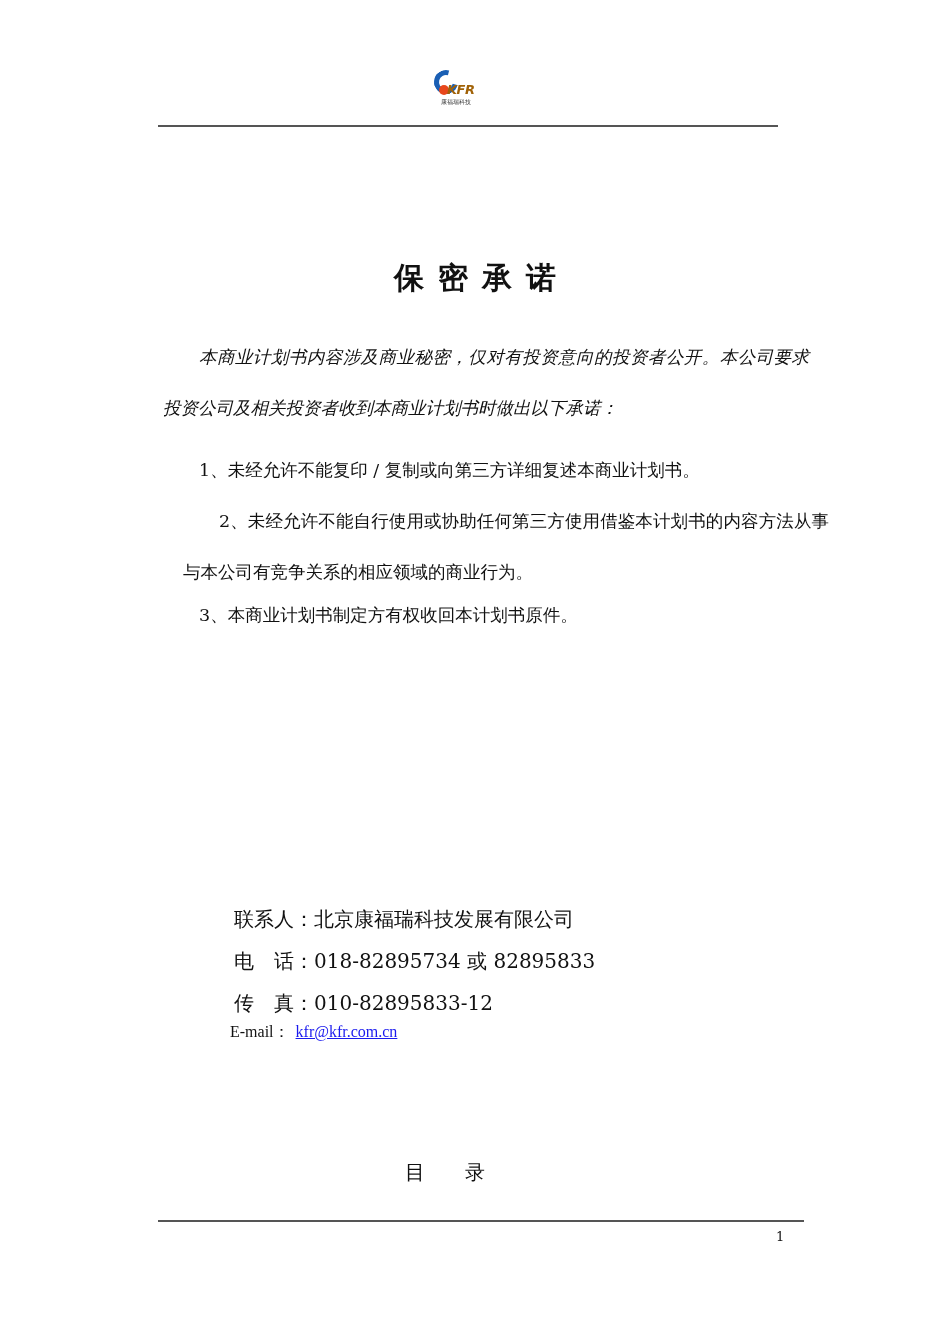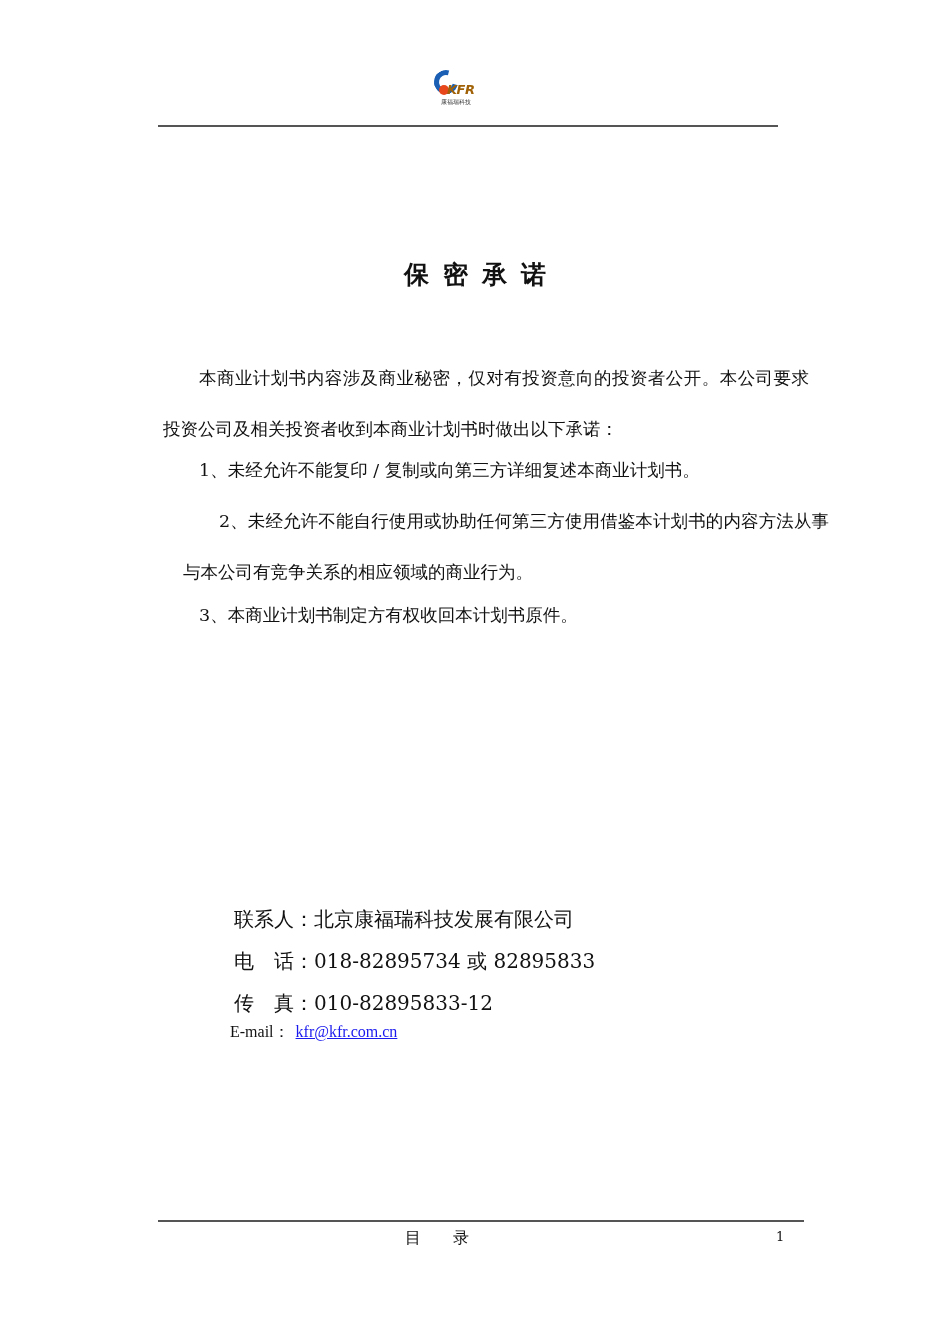--- a/index.html
+++ b/index.html
@@ -31,40 +31,40 @@
     font-family: "DejaVu Sans", sans-serif; font-size: 6px; color: #333;
     white-space: nowrap;
   }
   .rule { background: #555555; height: 2px; }
   .rule-top { left: 158px; top: 125px; width: 620px; }
   .rule-bottom { left: 158px; top: 1220px; width: 646px; }
 
   .title {
     left: 0; width: 950px; top: 258px; text-align: center;
     font-family: Liberation Mono, monospace; font-weight: bold;
-    font-size: 25px; letter-spacing: 14px; padding-left: 14px; box-sizing: border-box;
+    font-size: 30px; letter-spacing: 14px; padding-left: 14px; box-sizing: border-box;
   }
   .para {
     left: 163px; width: 646px; font-size: 17.5px; line-height: 51px;
     text-align: justify; white-space: normal;
   }
-  .p-intro { top: 353px; text-indent: 36px; }
+  .p-intro { top: 332px; text-indent: 36px; font-style: italic; }
   .p-item { left: 163px; text-indent: 36px; }
   .p1 { top: 445px; }
   .p2 { top: 496px; margin-left: 20px; }
   .p3 { top: 590px; }
 
   .contact { left: 234px; font-size: 20px; white-space: pre; }
   .c1 { top: 906px; }
   .c2 { top: 948px; }
   .c3 { top: 990px; }
   .c4 { top: 1022px; left: 230px; font-family: "Liberation Serif", serif; font-size: 16px; }
   .email-link { color: #1a1aee; text-decoration: underline; margin-left: 6px; margin-top: 20px; }
 
-  .toc { left: 405px; top: 1228px; font-size: 16px; white-space: pre; }
+  .toc { left: 405px; top: 1159px; font-size: 20px; white-space: pre; }
   .page-num { left: 776px; top: 1229px; font-size: 13px; }
 </style>
 </head>
 <body>
 
 <div class="abs logo">
   <div class="logo-ring"></div>
   <div class="logo-dot"></div>
   <div class="logo-text">KFR</div>
   <div class="logo-sub">康福瑞科技</div>

